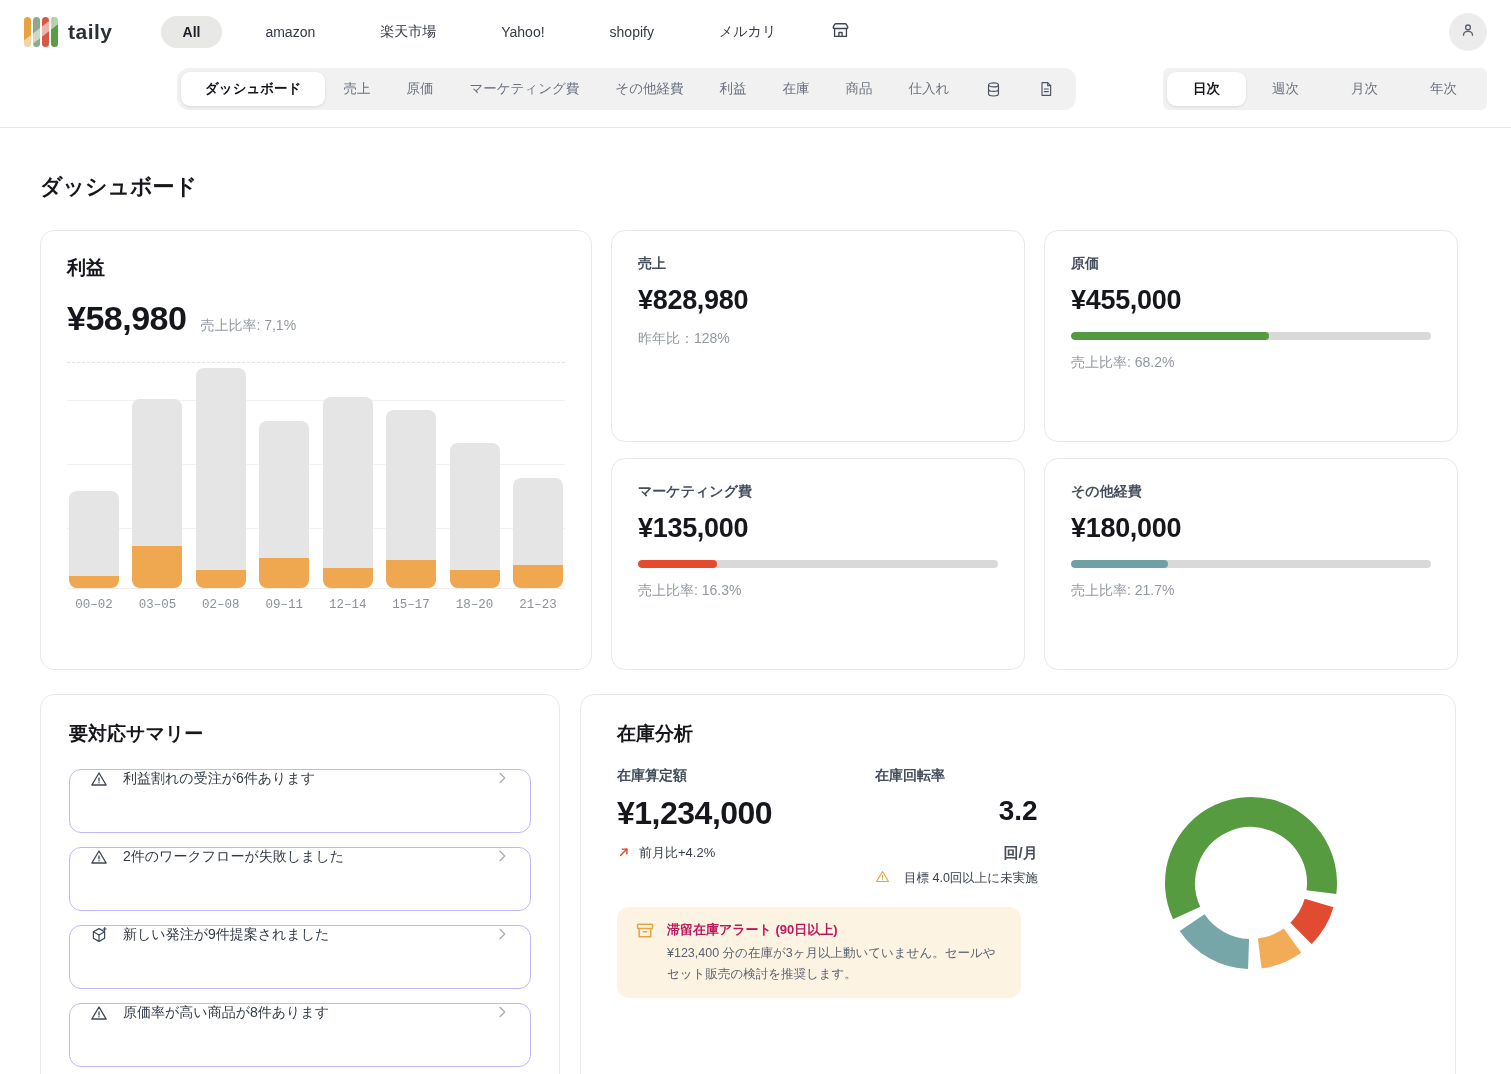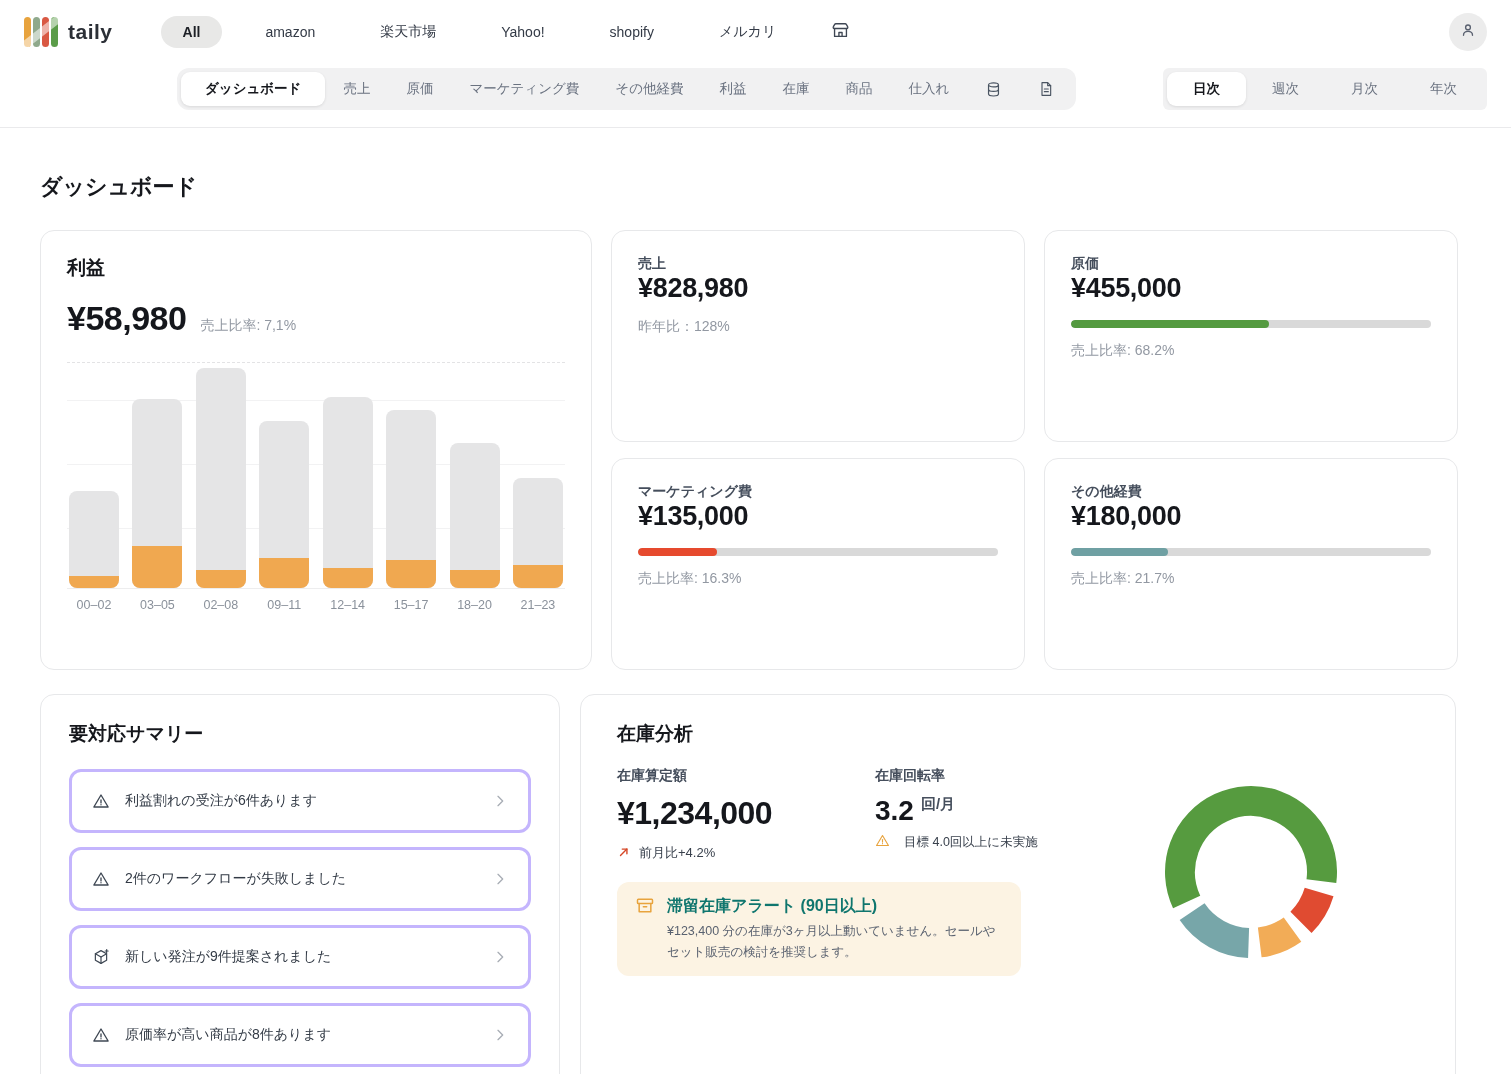--- a/index.html
+++ b/index.html
@@ -39,67 +39,67 @@
   
   main { padding:44px 40px 0 40px; }
   h1 { font-size:22px; font-weight:800; color:#15171c; margin-bottom:28px; }
 
   .cards-grid { display:grid; grid-template-columns:552px 414px 414px; grid-template-rows:212px 212px;
     column-gap:19px; row-gap:16px; }
   .card { background:#fff; border:1px solid #e7e8ea; border-radius:14px; padding:24px 26px; }
   .card.profit { grid-row:1 / span 2; }
 
   .c-label { font-size:14px; font-weight:600; color:#454e5c; }
-  .c-value { font-size:27px; font-weight:800; color:#15171c; margin-top:0; letter-spacing:-.3px; }
+  .c-value { font-size:27px; font-weight:800; color:#15171c; margin-top:12px; letter-spacing:-.3px; }
   .c-sub { font-size:14px; color:#9298a2; margin-top:14px; }
 
   .progress { margin-top:16px; height:8px; border-radius:4px; background:#d9d9d9; overflow:hidden; }
   .progress > div { height:100%; border-radius:4px; }
 
   
   .p-head { font-size:19px; font-weight:800; color:#15171c; }
   .p-valrow { display:flex; align-items:baseline; gap:14px; margin-top:18px; }
   .p-value { font-size:34px; font-weight:800; letter-spacing:-.5px; }
   .p-ratio { font-size:14px; color:#9298a2; }
   .p-divider { border-top:1px dashed #e3e3e5; margin-top:24px; }
 
   .bar-plot { position:relative; height:220px; margin-top:6px; display:flex; align-items:flex-end;
     justify-content:space-between; padding:0 2px; border-bottom:1px solid #ededee; }
   .gridline { position:absolute; left:0; right:0; height:1px; background:#f2f2f3; }
   .bar { width:50px; background:#e5e5e6; border-radius:8px; overflow:hidden; position:relative; }
   .bar > div { position:absolute; bottom:0; left:0; right:0; }
   .bar-labels { display:flex; justify-content:space-between; padding:0 2px; margin-top:9px; }
-  .bar-labels span { width:50px; text-align:center; font-size:12.5px; color:#8a919b; }
+  .bar-labels span { width:50px; text-align:center; font-size:12.5px; color:#8a919b;font-family:Liberation Mono, monospace; }
 
   
   .bottom-grid { display:grid; grid-template-columns:520px 876px; column-gap:20px; margin-top:24px; }
   .card.summary { padding:26px 28px; }
   .sec-title { font-size:19px; font-weight:800; color:#15171c; }
   .sum-list { margin-top:22px; }
-  .sum-item { border:3px solid #c4b5fd; border-radius:12px; height:64px; display:flex; align-items:center;
+  .sum-item { border:1px solid #c4b5fd; border-radius:12px; height:64px; display:flex; align-items:flex-start;
     gap:15px; padding:0 20px; margin-bottom:14px; cursor:pointer; }
   .sum-item .txt { font-size:14px; font-weight:500; color:#323a45; }
   .sum-item .chev { margin-left:auto; display:flex; }
 
   .card.inventory { padding:26px 36px 30px 36px; }
   .inv-body { display:flex; margin-top:20px; }
   .inv-left { flex:1; }
   .inv-stats { display:flex; }
   .inv-col1 { width:258px; }
   .inv-label { font-size:14px; font-weight:600; color:#454e5c; }
   .inv-value { font-size:32px; font-weight:800; letter-spacing:-.5px; margin-top:10px; }
   .inv-delta { display:flex; align-items:center; gap:8px; margin-top:12px; font-size:13px; color:#39414d; }
-  .inv-turn-val { display:flex; align-items:flex-start; gap:7px; margin-top:10px; }
+  .inv-turn-val { display:flex; align-items:flex-end; gap:17px; margin-top:10px;flex-direction:column; }
   .inv-turn-num { font-size:28px; font-weight:800; }
   .inv-turn-unit { font-size:15px; font-weight:600; color:#454e5c; }
   .inv-warn { display:flex; align-items:center; gap:14px; margin-top:6px; font-size:12.5px; color:#39414d; }
 
   .alert-box { margin-top:20px; max-width:404px; background:#fcf3e3; border-radius:12px;
     padding:14px 18px; display:flex; gap:12px; }
-  .alert-title { font-size:16px; font-weight:600; color:#0f766e; }
+  .alert-title { font-size:13px; font-weight:600; color:#be185d; }
   .alert-body { font-size:12.5px; color:#5a6270; line-height:1.65; margin-top:4px; }
 
   .donut-col { width:336px; display:flex; align-items:center; justify-content:center; }
 </style>
 </head>
 <body>
 
 <header>
   <div class="row1">
     <div class="brand">

